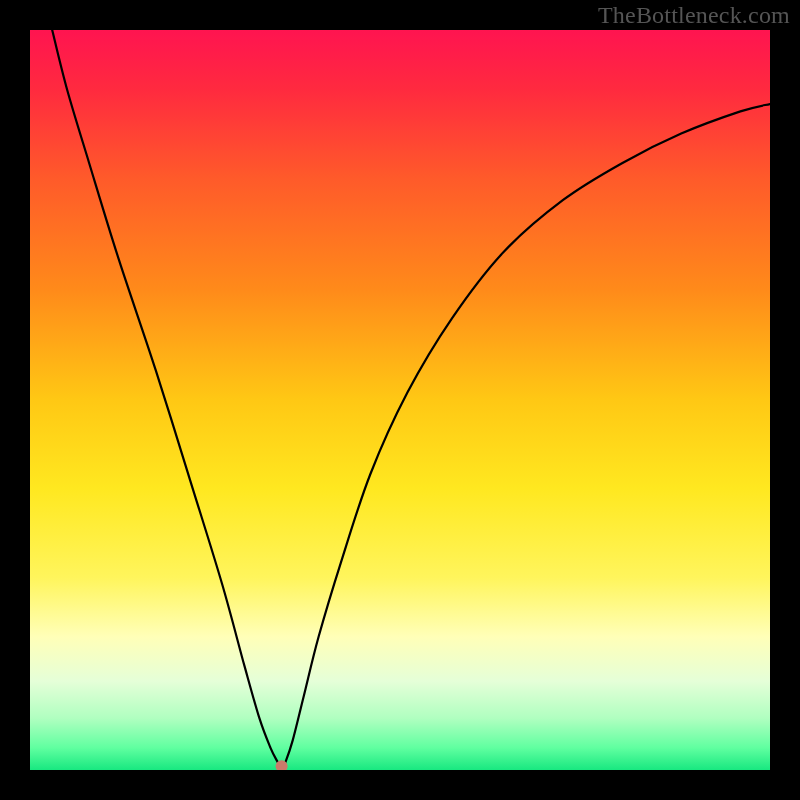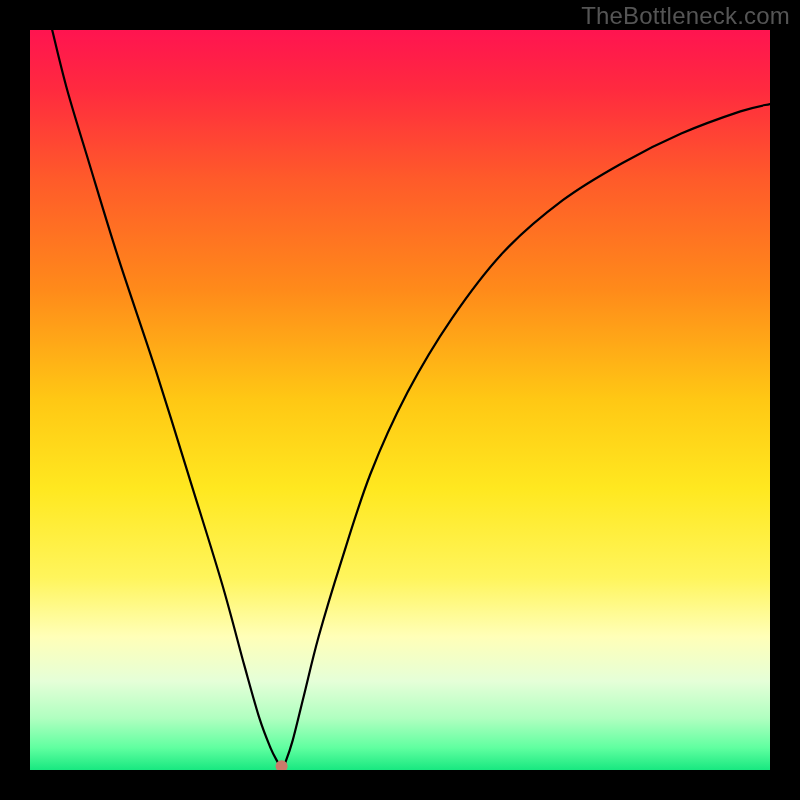--- a/index.html
+++ b/index.html
@@ -19,20 +19,21 @@
   }
   .watermark {
     position: absolute;
     top: 2px;
     right: 10px;
     color: #555;
     font-size: 24px;
     font-weight: 500;
     letter-spacing: 0.2px;
     z-index: 10;
+    font-family: Liberation Serif, serif;
   }
   .plot-area {
     position: absolute;
     left: 30px;
     top: 30px;
     width: 740px;
     height: 740px;
   }
   svg {
     position: absolute;

